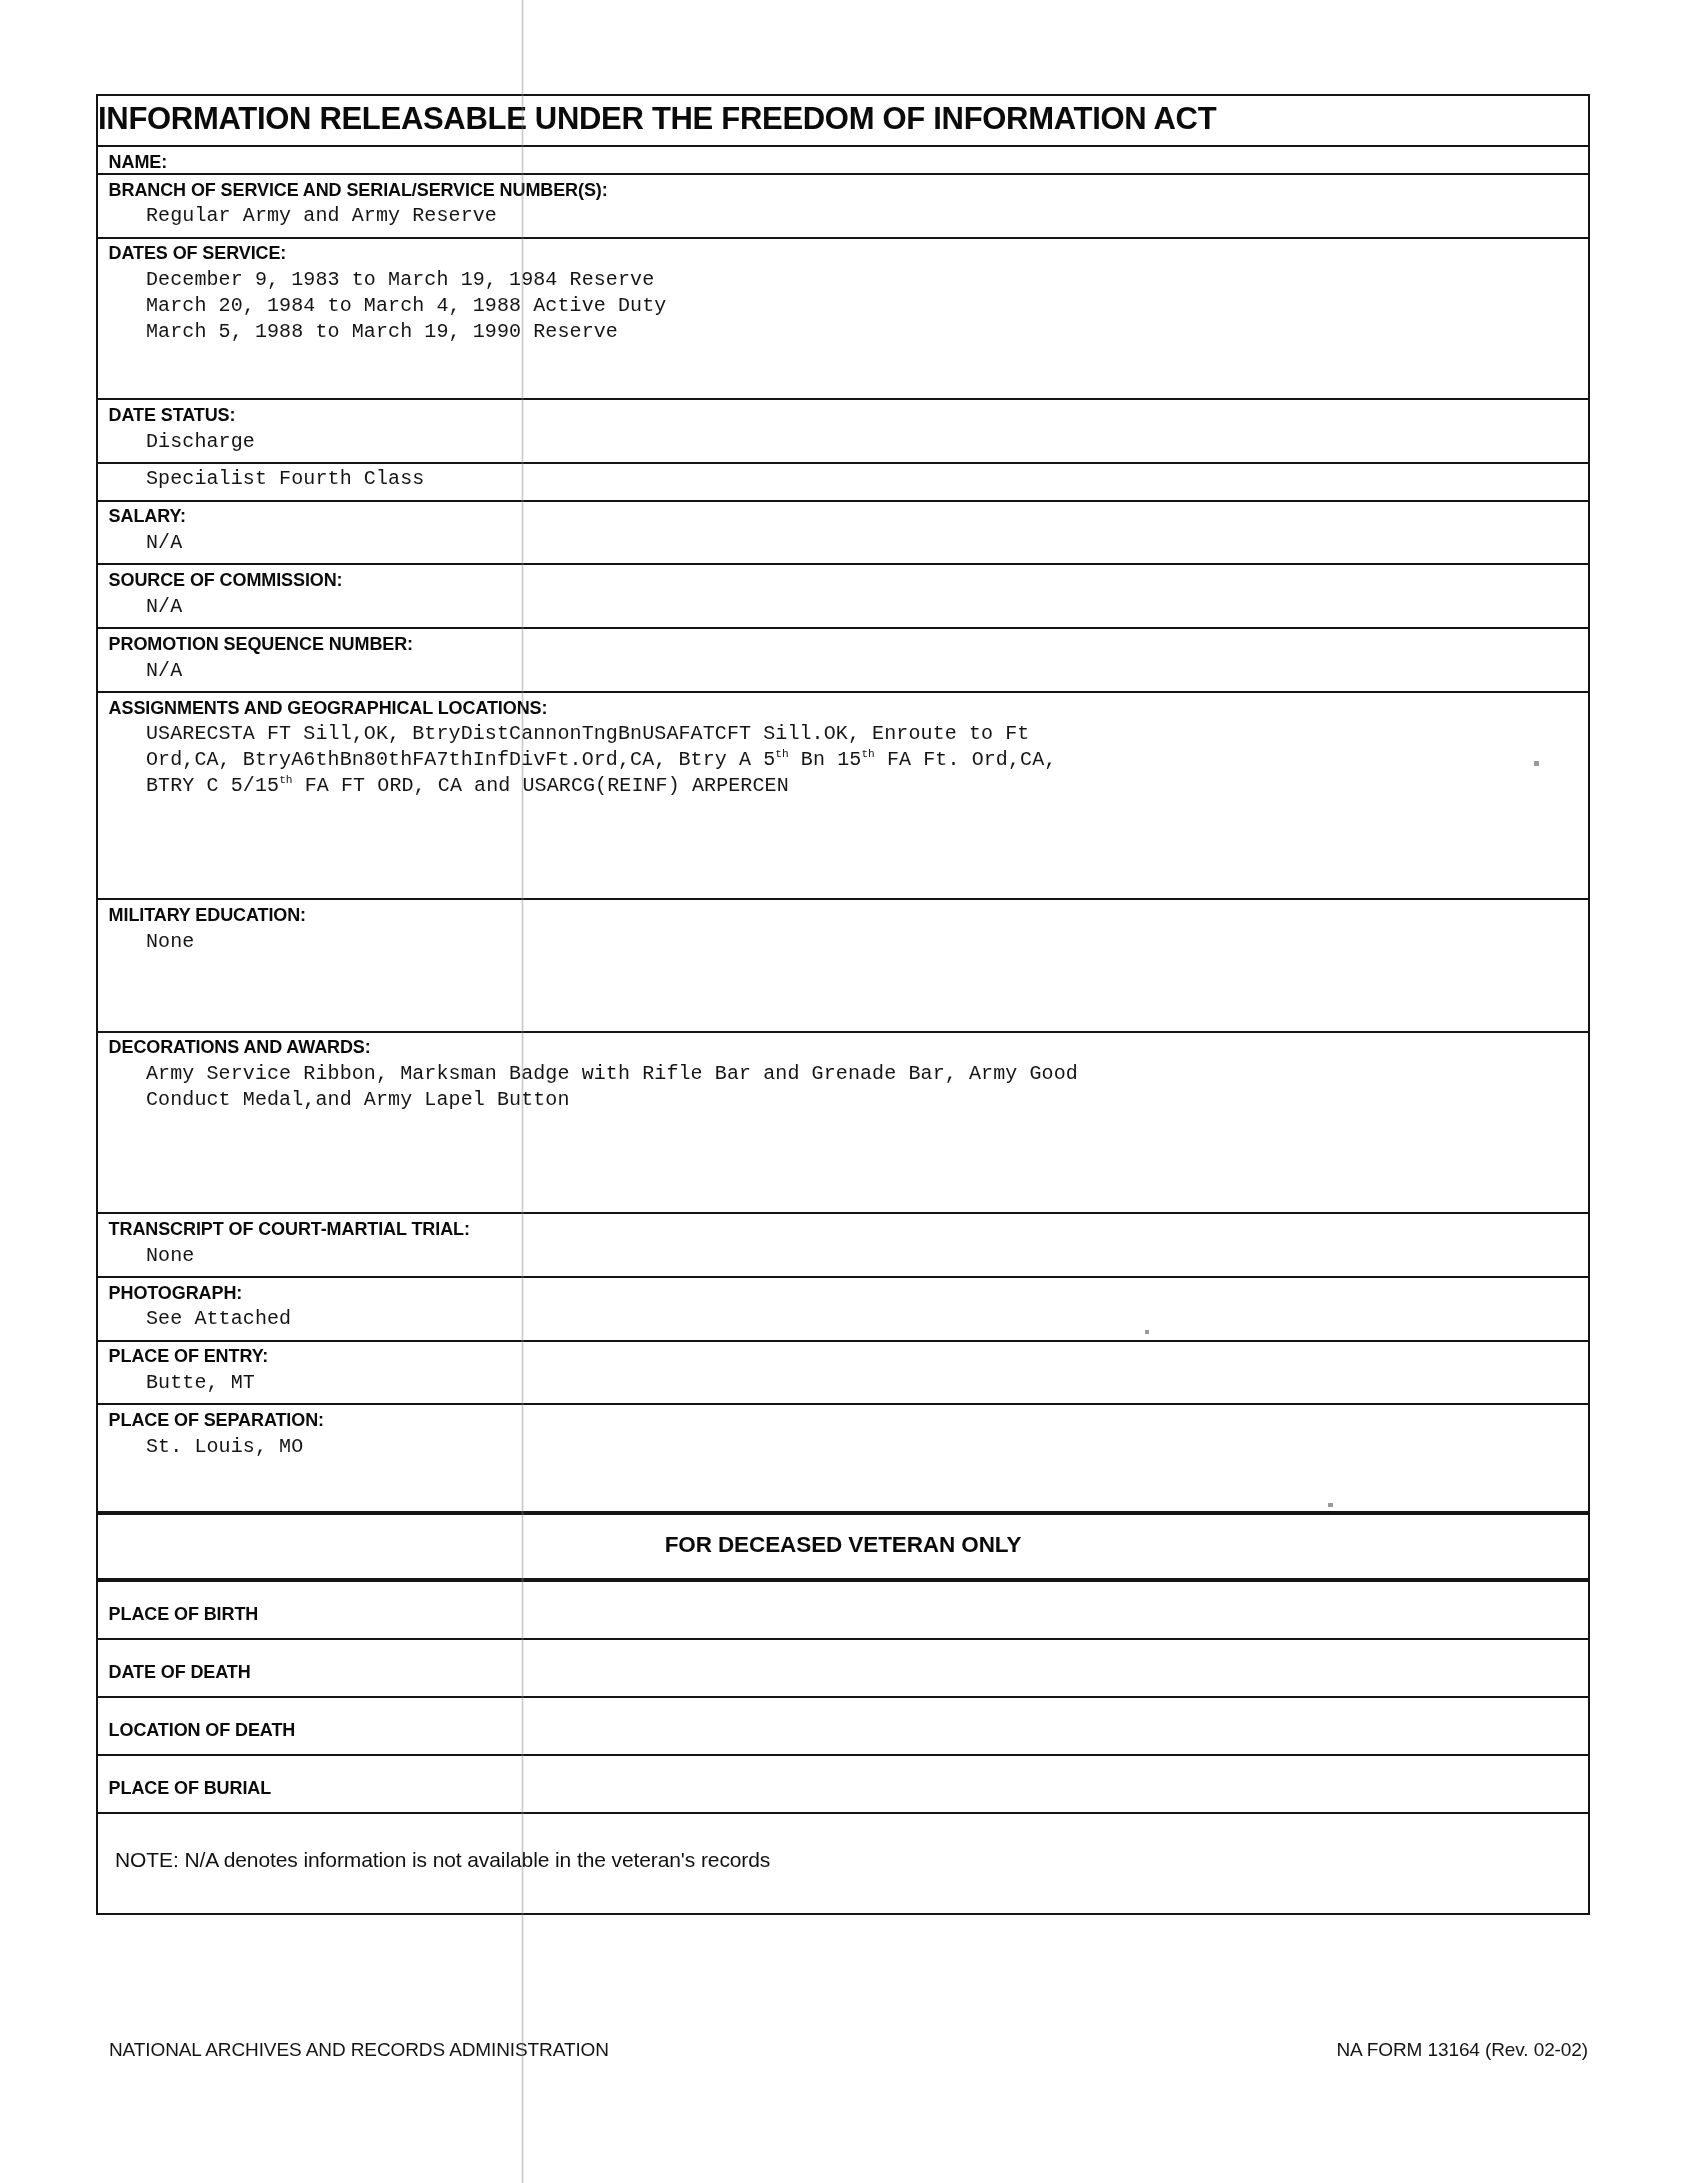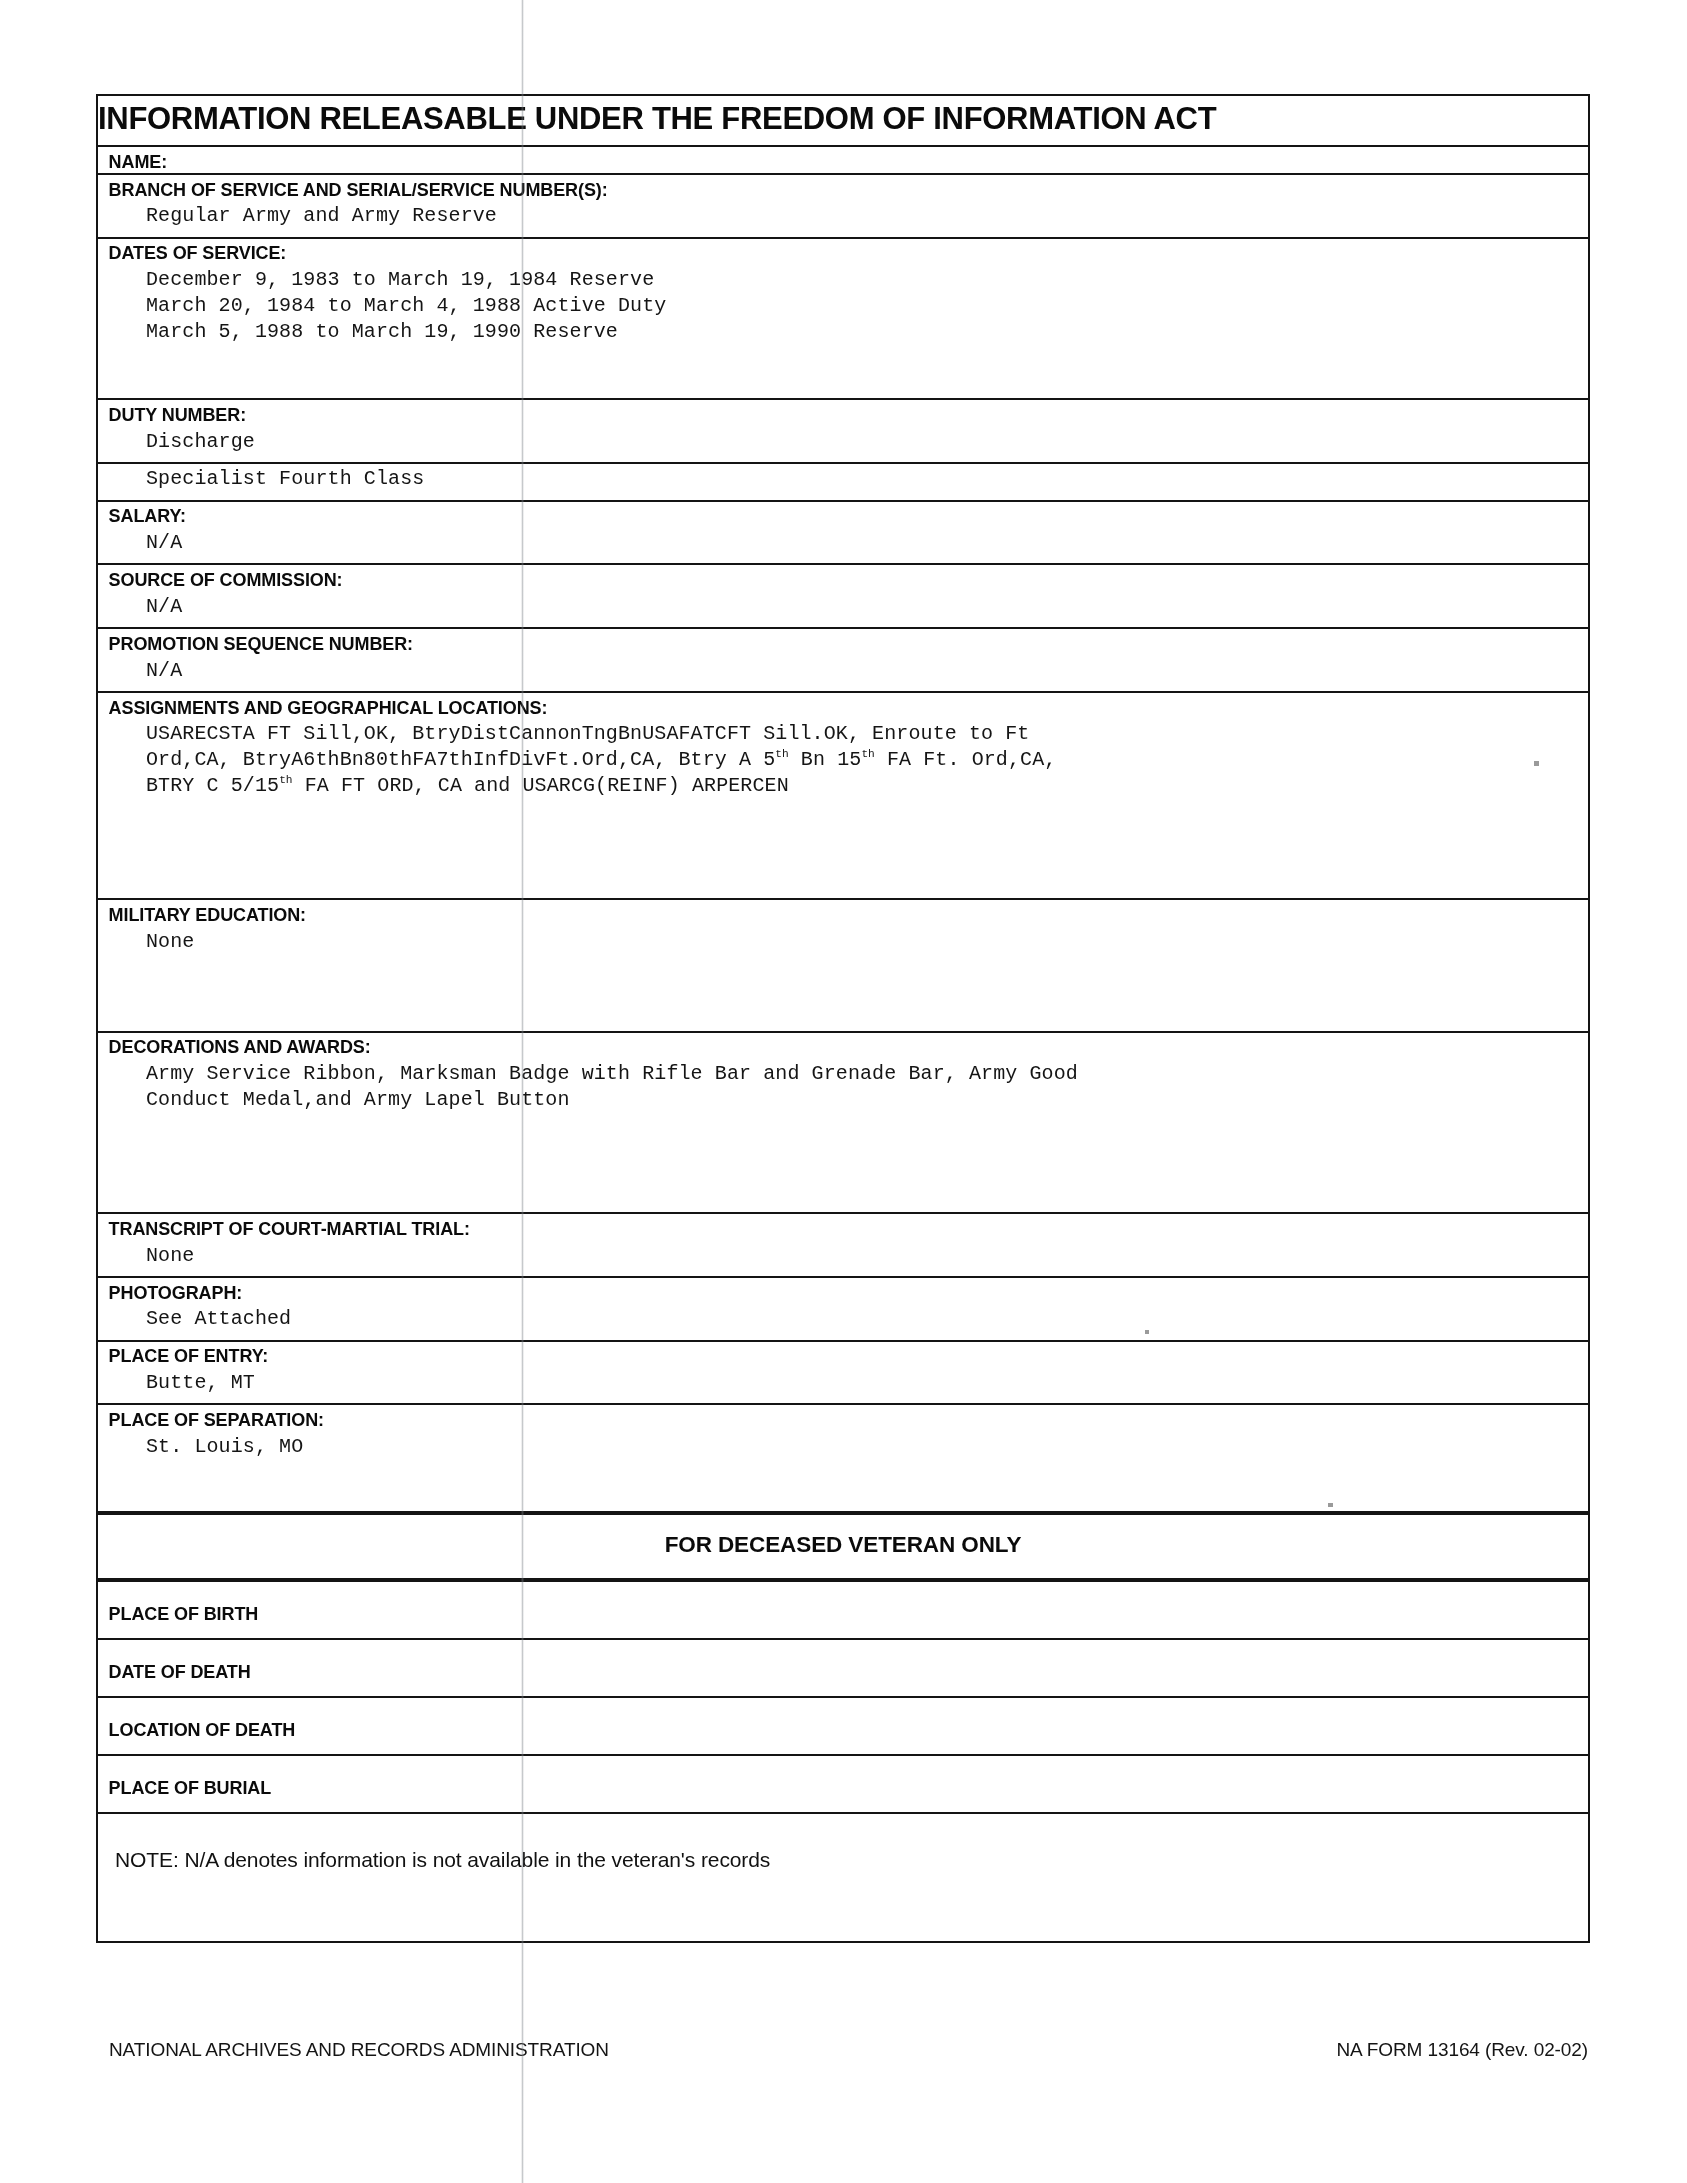--- a/index.html
+++ b/index.html
@@ -111,21 +111,21 @@
     color: #0b0b0b;
     letter-spacing: -0.1px;
   }
 
   .blank-row {
     height: 58px;
   }
   .blank-row .label { padding-top: 22px; }
 
   .note-row {
-    height: 127px;
+    height: 99px;
   }
   .note-row .note {
     font-size: 21px;
     color: #111;
     padding: 34px 0 0 17px;
     letter-spacing: -0.1px;
   }
 
   
   .footer {
@@ -167,21 +167,21 @@
 
   <div class="row">
     <div class="label">DATES OF SERVICE:</div>
     <div class="value">December 9, 1983 to March 19, 1984 Reserve</div>
     <div class="value" style="padding-top:0;">March 20, 1984 to March 4, 1988 Active Duty</div>
     <div class="value" style="padding-top:0;">March 5, 1988 to March 19, 1990 Reserve</div>
     <div class="spacer-80"></div>
   </div>
 
   <div class="row">
-    <div class="label">DUTY NUMBER:</div>
+    <div class="label">DATE STATUS:</div>
     <div class="value pad-b-sm">Discharge</div>
   </div>
 
   <div class="row">
     <div class="value pad-b-sm">Specialist Fourth Class</div>
   </div>
 
   <div class="row">
     <div class="label">SALARY:</div>
     <div class="value pad-b-sm">N/A</div>

